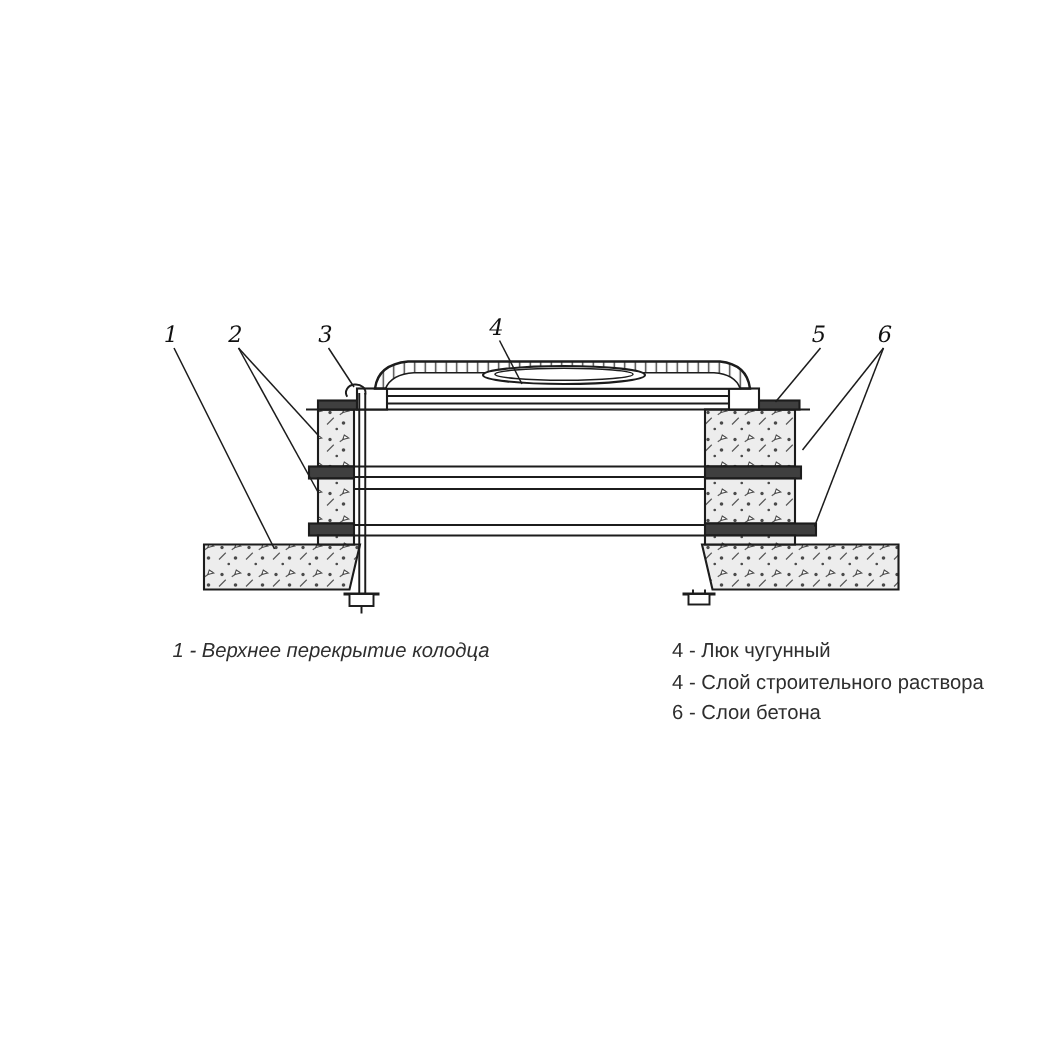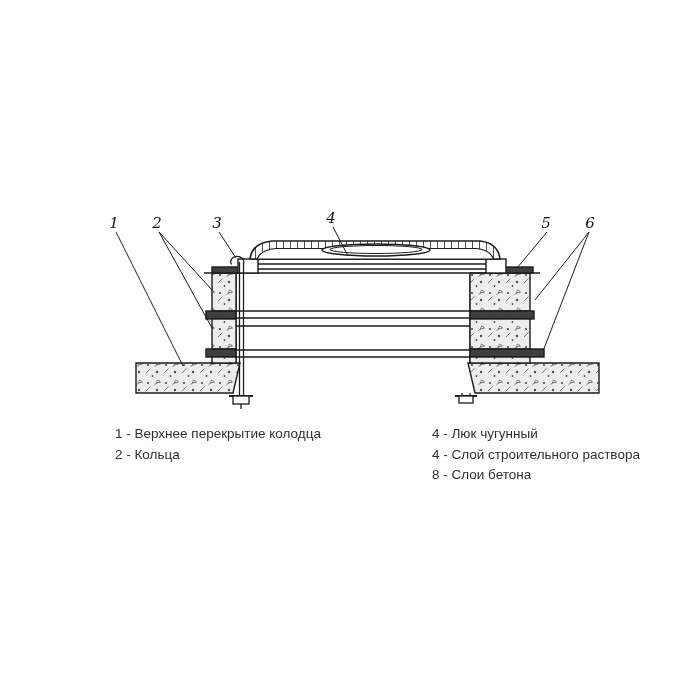--- a/index.html
+++ b/index.html
@@ -23,22 +23,22 @@
     top: 0;
   }
   .legend-col {
     position: absolute;
     top: 424px;
     font-size: 13.5px;
     line-height: 20.5px;
     color: #2e2e2e;
     white-space: nowrap;
   }
-  .legend-col.left  { left: 115px; }
-  .legend-col.right { left: 432px; }
+  .legend-col.left  { left: 115px; font-style: italic; }
+  .legend-col.right { left: 448px; }
   .legend-item { display: block; }
 </style>
 </head>
 <body>
 
 <div class="canvas">
 
   <svg class="drawing" width="700" height="700" viewBox="0 0 700 700">
     <defs>
       <pattern id="concrete" width="18" height="18" patternUnits="userSpaceOnUse">
@@ -136,21 +136,20 @@
       <text x="157" y="228">2</text>
       <text x="217" y="228">3</text>
       <text x="331" y="223">4</text>
       <text x="546" y="228">5</text>
       <text x="590" y="228">6</text>
     </g>
   </svg>
 
   <div class="legend-col left">
     <span class="legend-item">1 - Верхнее перекрытие колодца</span>
-    <span class="legend-item">2 - Кольца</span>
   </div>
   <div class="legend-col right">
     <span class="legend-item">4 - Люк чугунный</span>
     <span class="legend-item">4 - Слой строительного раствора</span>
-    <span class="legend-item">8 - Слои бетона</span>
+    <span class="legend-item">6 - Слои бетона</span>
   </div>
 
 </div>
 
 </body></html>

